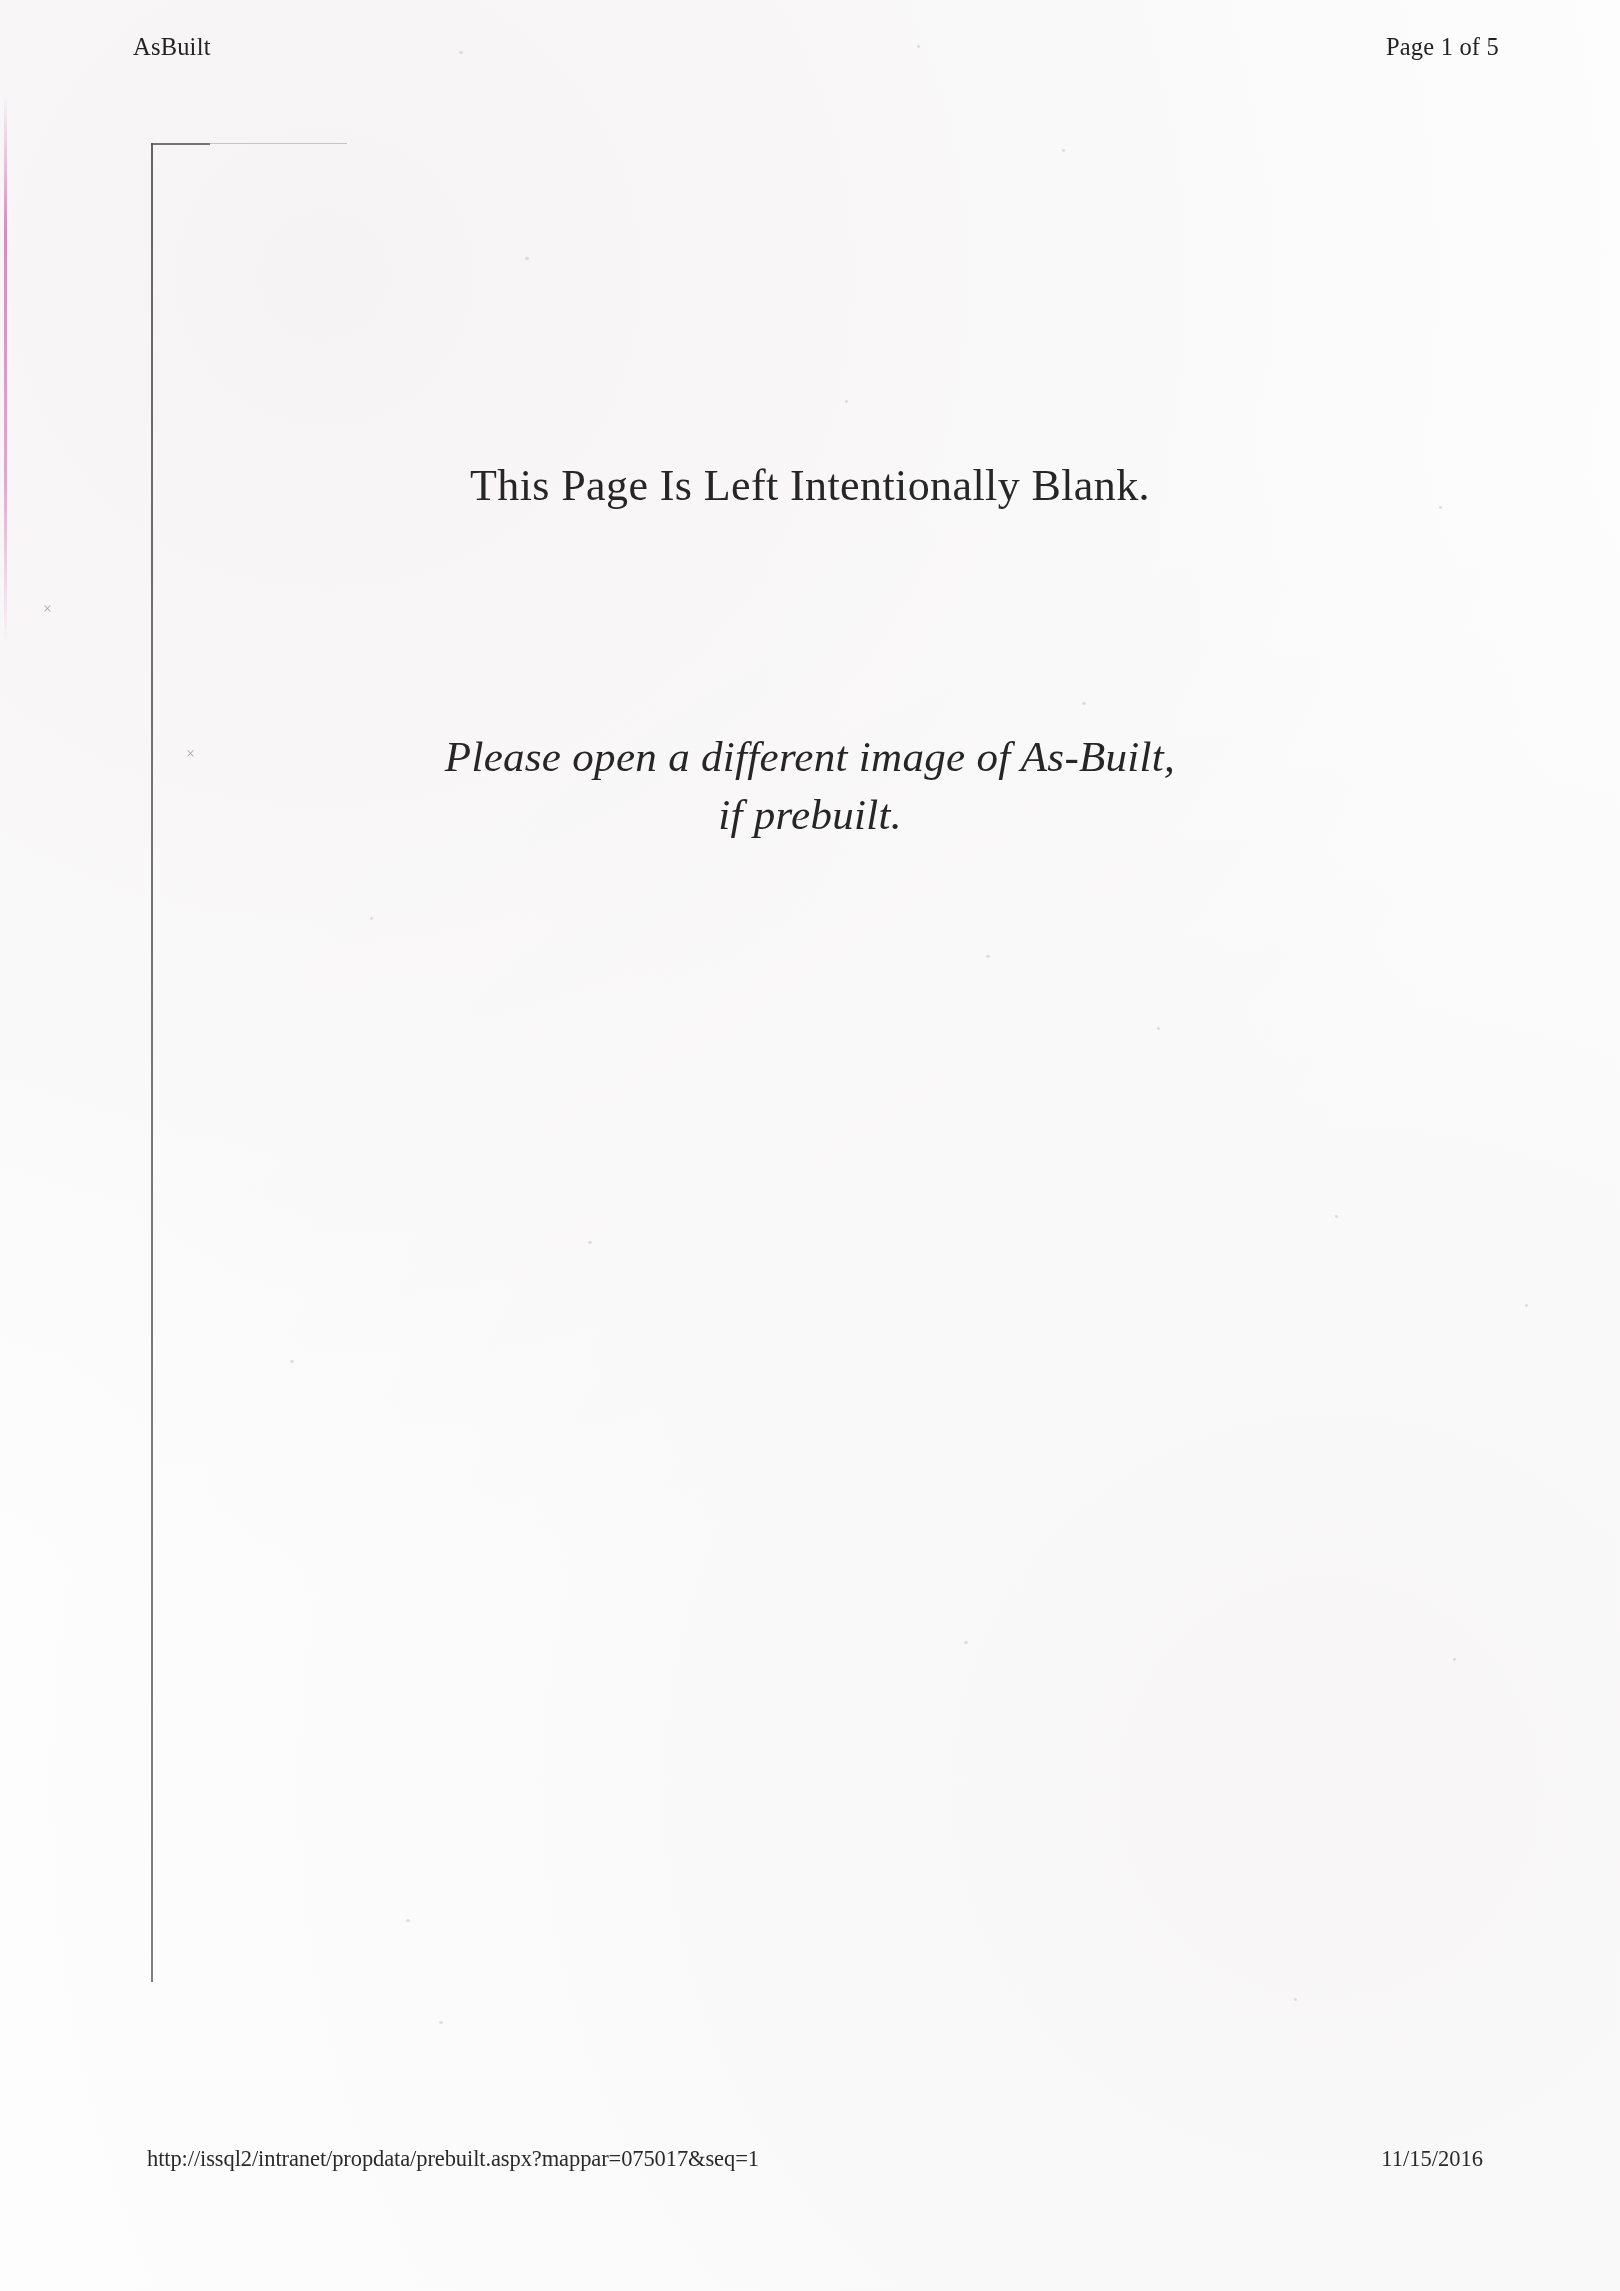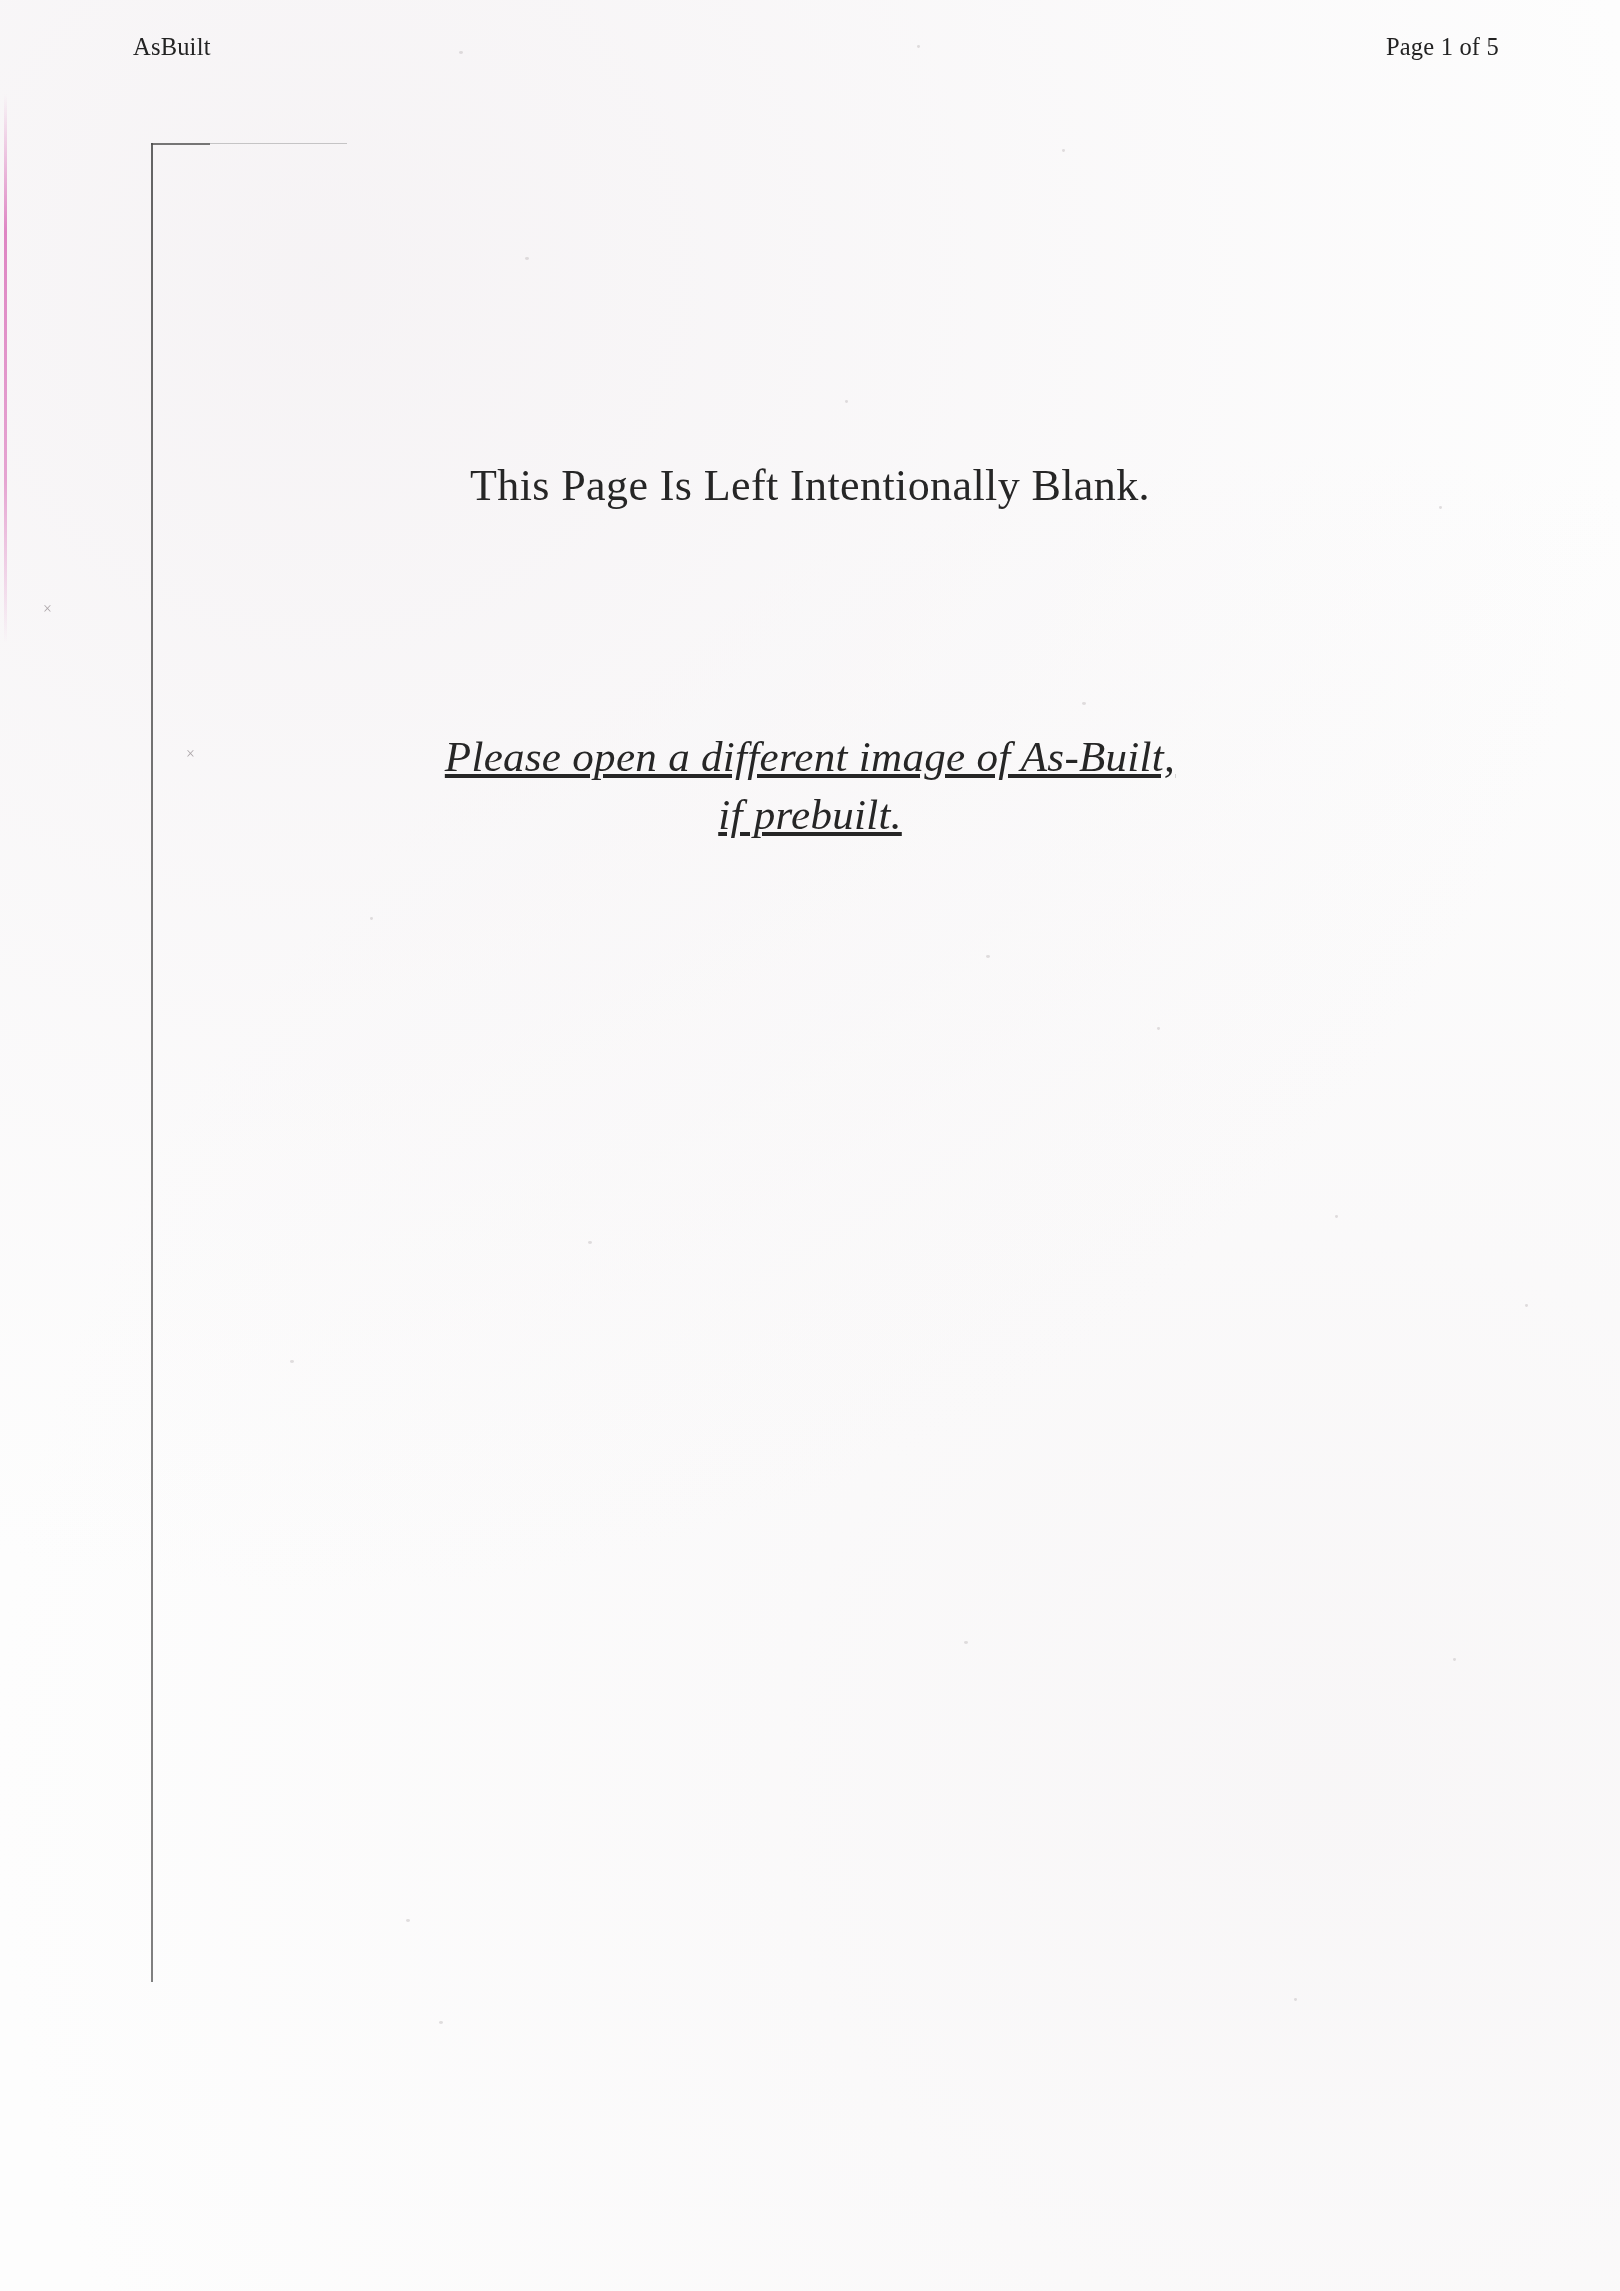--- a/index.html
+++ b/index.html
@@ -122,21 +122,20 @@
   .line-secondary {
     margin-top: 216px;
     font-style: italic;
     font-size: 43px;
     letter-spacing: 0.3px;
     color: #262626;
     line-height: 1.35;
   }
   .line-secondary .l2 {
     display: block;
-    text-decoration: underline;
   }
 
   
   .mark {
     position: absolute;
     color: #8c8489;
     font-size: 15.7px;
     opacity: 0.7;
     font-family: "Liberation Serif", serif;
   }
@@ -181,15 +180,19 @@
   <span class="mark" style="left:186px; top:745px;">×</span>
 
   <div class="message-block">
     <div class="line-primary">This Page Is Left Intentionally Blank.</div>
     <div class="line-secondary">
       <span class="l2">Please open a different image of As-Built,</span>
       <span class="l2">if prebuilt.</span>
     </div>
   </div>
 
+  <div class="footer">
+    <span class="footer-url">http://issql2/intranet/propdata/prebuilt.aspx?mappar=075017&amp;seq=1</span>
+    <span>11/15/2016</span>
+  </div>
 
 </div>
 
 
 </body></html>

